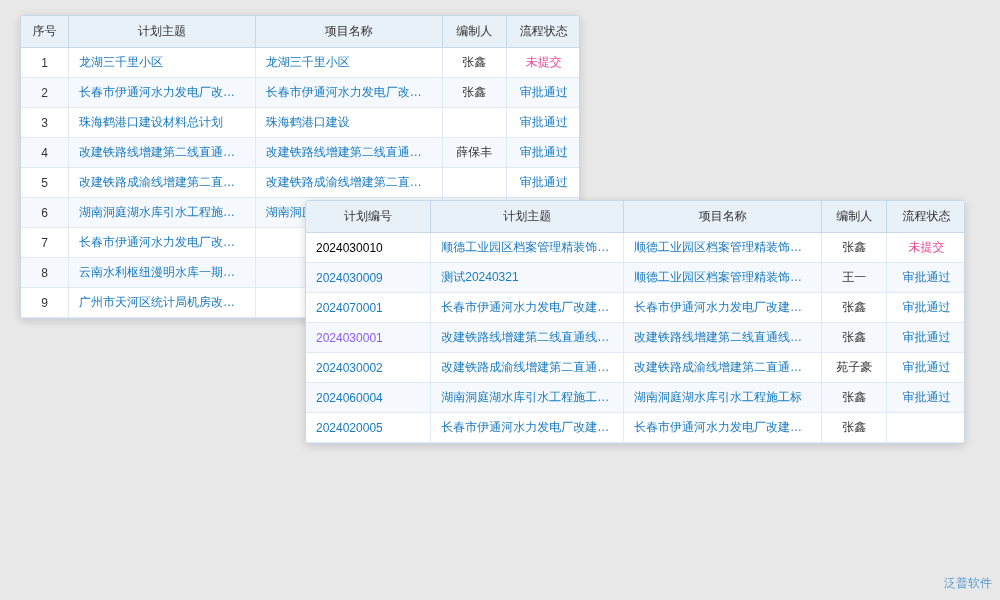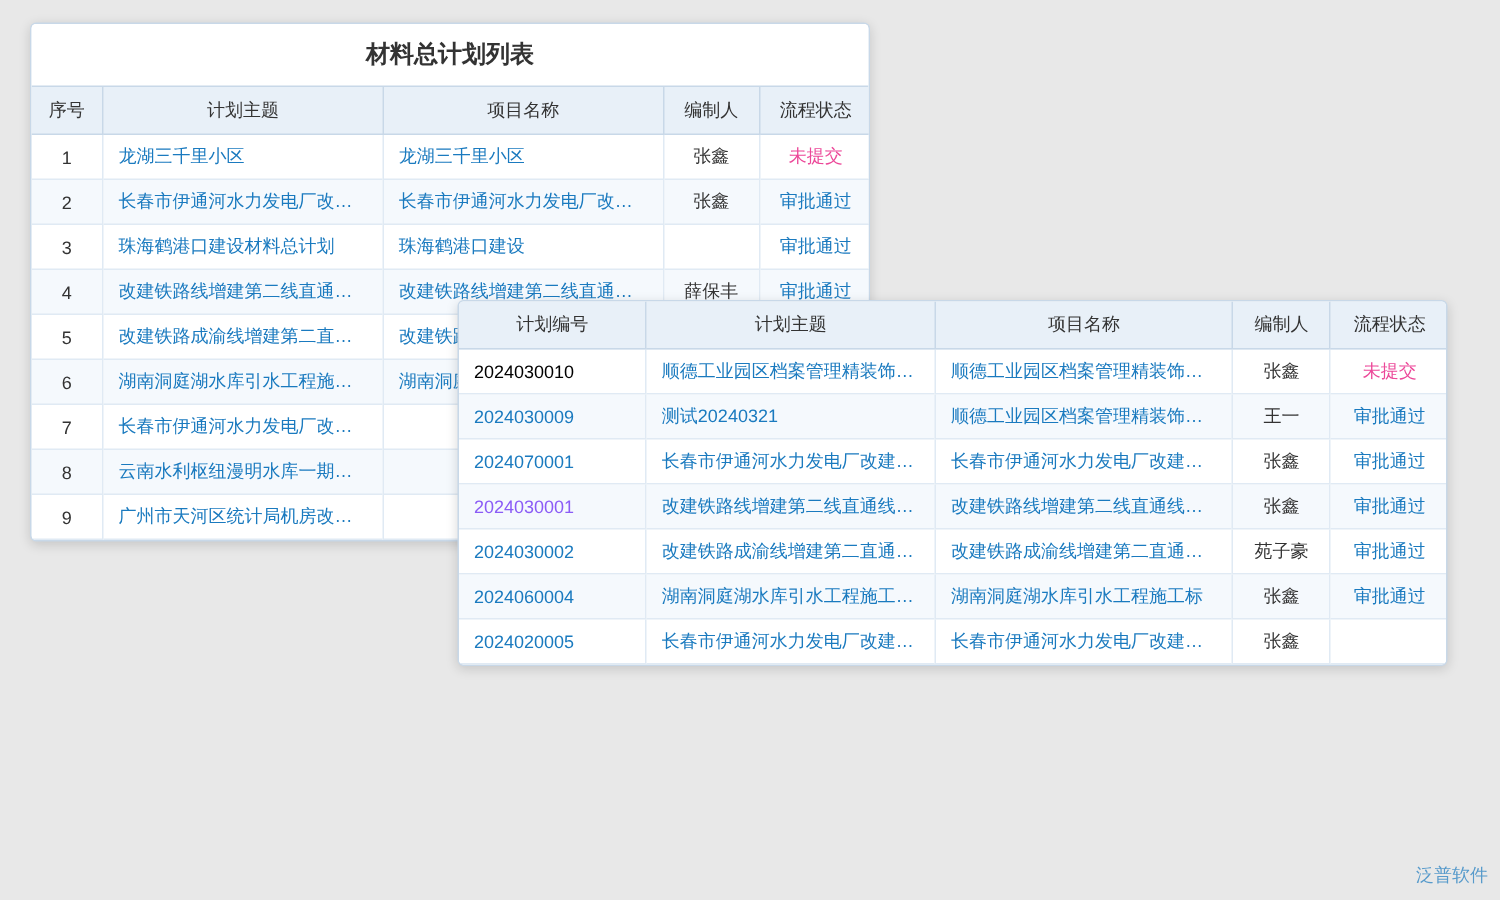--- a/index.html
+++ b/index.html
@@ -138,21 +138,20 @@
       right: 8px;
       color: #1a7abf;
       font-size: 12px;
       opacity: 0.7;
     }
   </style>
 </head>
 <body>
 
 <div class="table-container" id="table1">
-  <div class="table-title">材料总计划列表</div>
   <table>
     <thead>
       <tr>
         <th class="col-seq">序号</th>
         <th class="col-plan">计划主题</th>
         <th class="col-project">项目名称</th>
         <th class="col-editor">编制人</th>
         <th class="col-status">流程状态</th>
       </tr>
     </thead>

